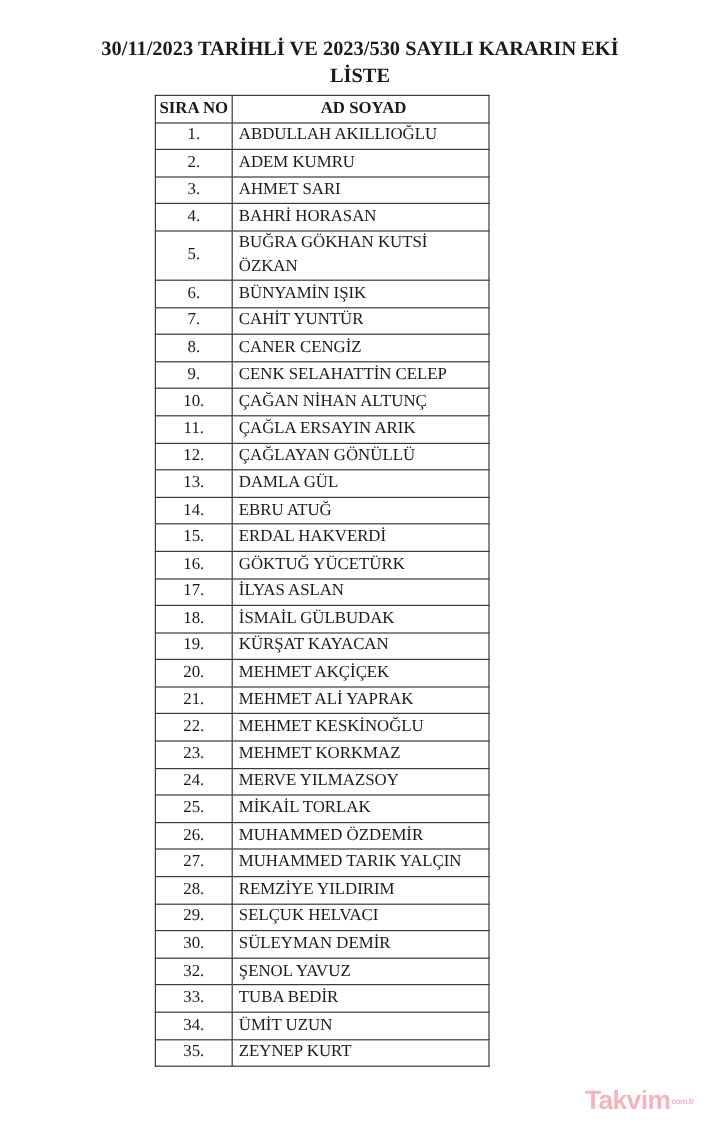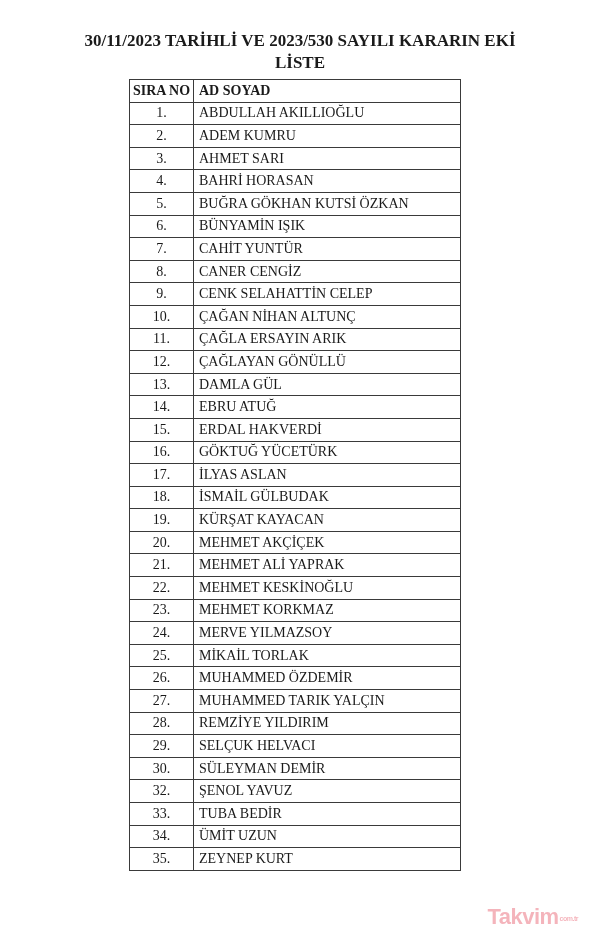--- a/index.html
+++ b/index.html
@@ -5,25 +5,25 @@
     html, body { margin: 0; padding: 0; }
     body {
       width: 600px; height: 942px; background: #ffffff; position: relative;
       overflow: hidden; font-family: "Liberation Serif", serif; color: #1a1a1a;
     }
     .title {
       position: absolute; left: 0; width: 600px; top: 30px;
       text-align: center; font-weight: bold; font-size: 17px; line-height: 22px;
     }
     table {
-      position: absolute; left: 129px; top: 79px; width: 332px;
+      position: absolute; left: 129px; top: 79px; width: 279px;
       border-collapse: collapse; font-size: 14px; padding-left: 36px;
     }
     td, th { border: 1.3px solid #3a3a3a; height: 21.6px; padding: 0; line-height: 20px; }
-    th { font-weight: bold; text-align: left; }
+    th { font-weight: bold; text-align: center; }
     th.no { text-align: center; width: 63px; }
     th.name { padding-left: 5px; }
     td.no { text-align: center; }
     td.name { padding-left: 5px; text-align: left; }
     .watermark {
       position: absolute; right: 22px; bottom: 12px; font-family: "Liberation Sans", sans-serif;
       font-weight: bold; font-size: 22px; color: #e85a6b; opacity: 0.45; letter-spacing: -0.5px;
     }
     .watermark .suffix { font-size: 7px; vertical-align: middle; margin-left: 1px; }
   </style>

